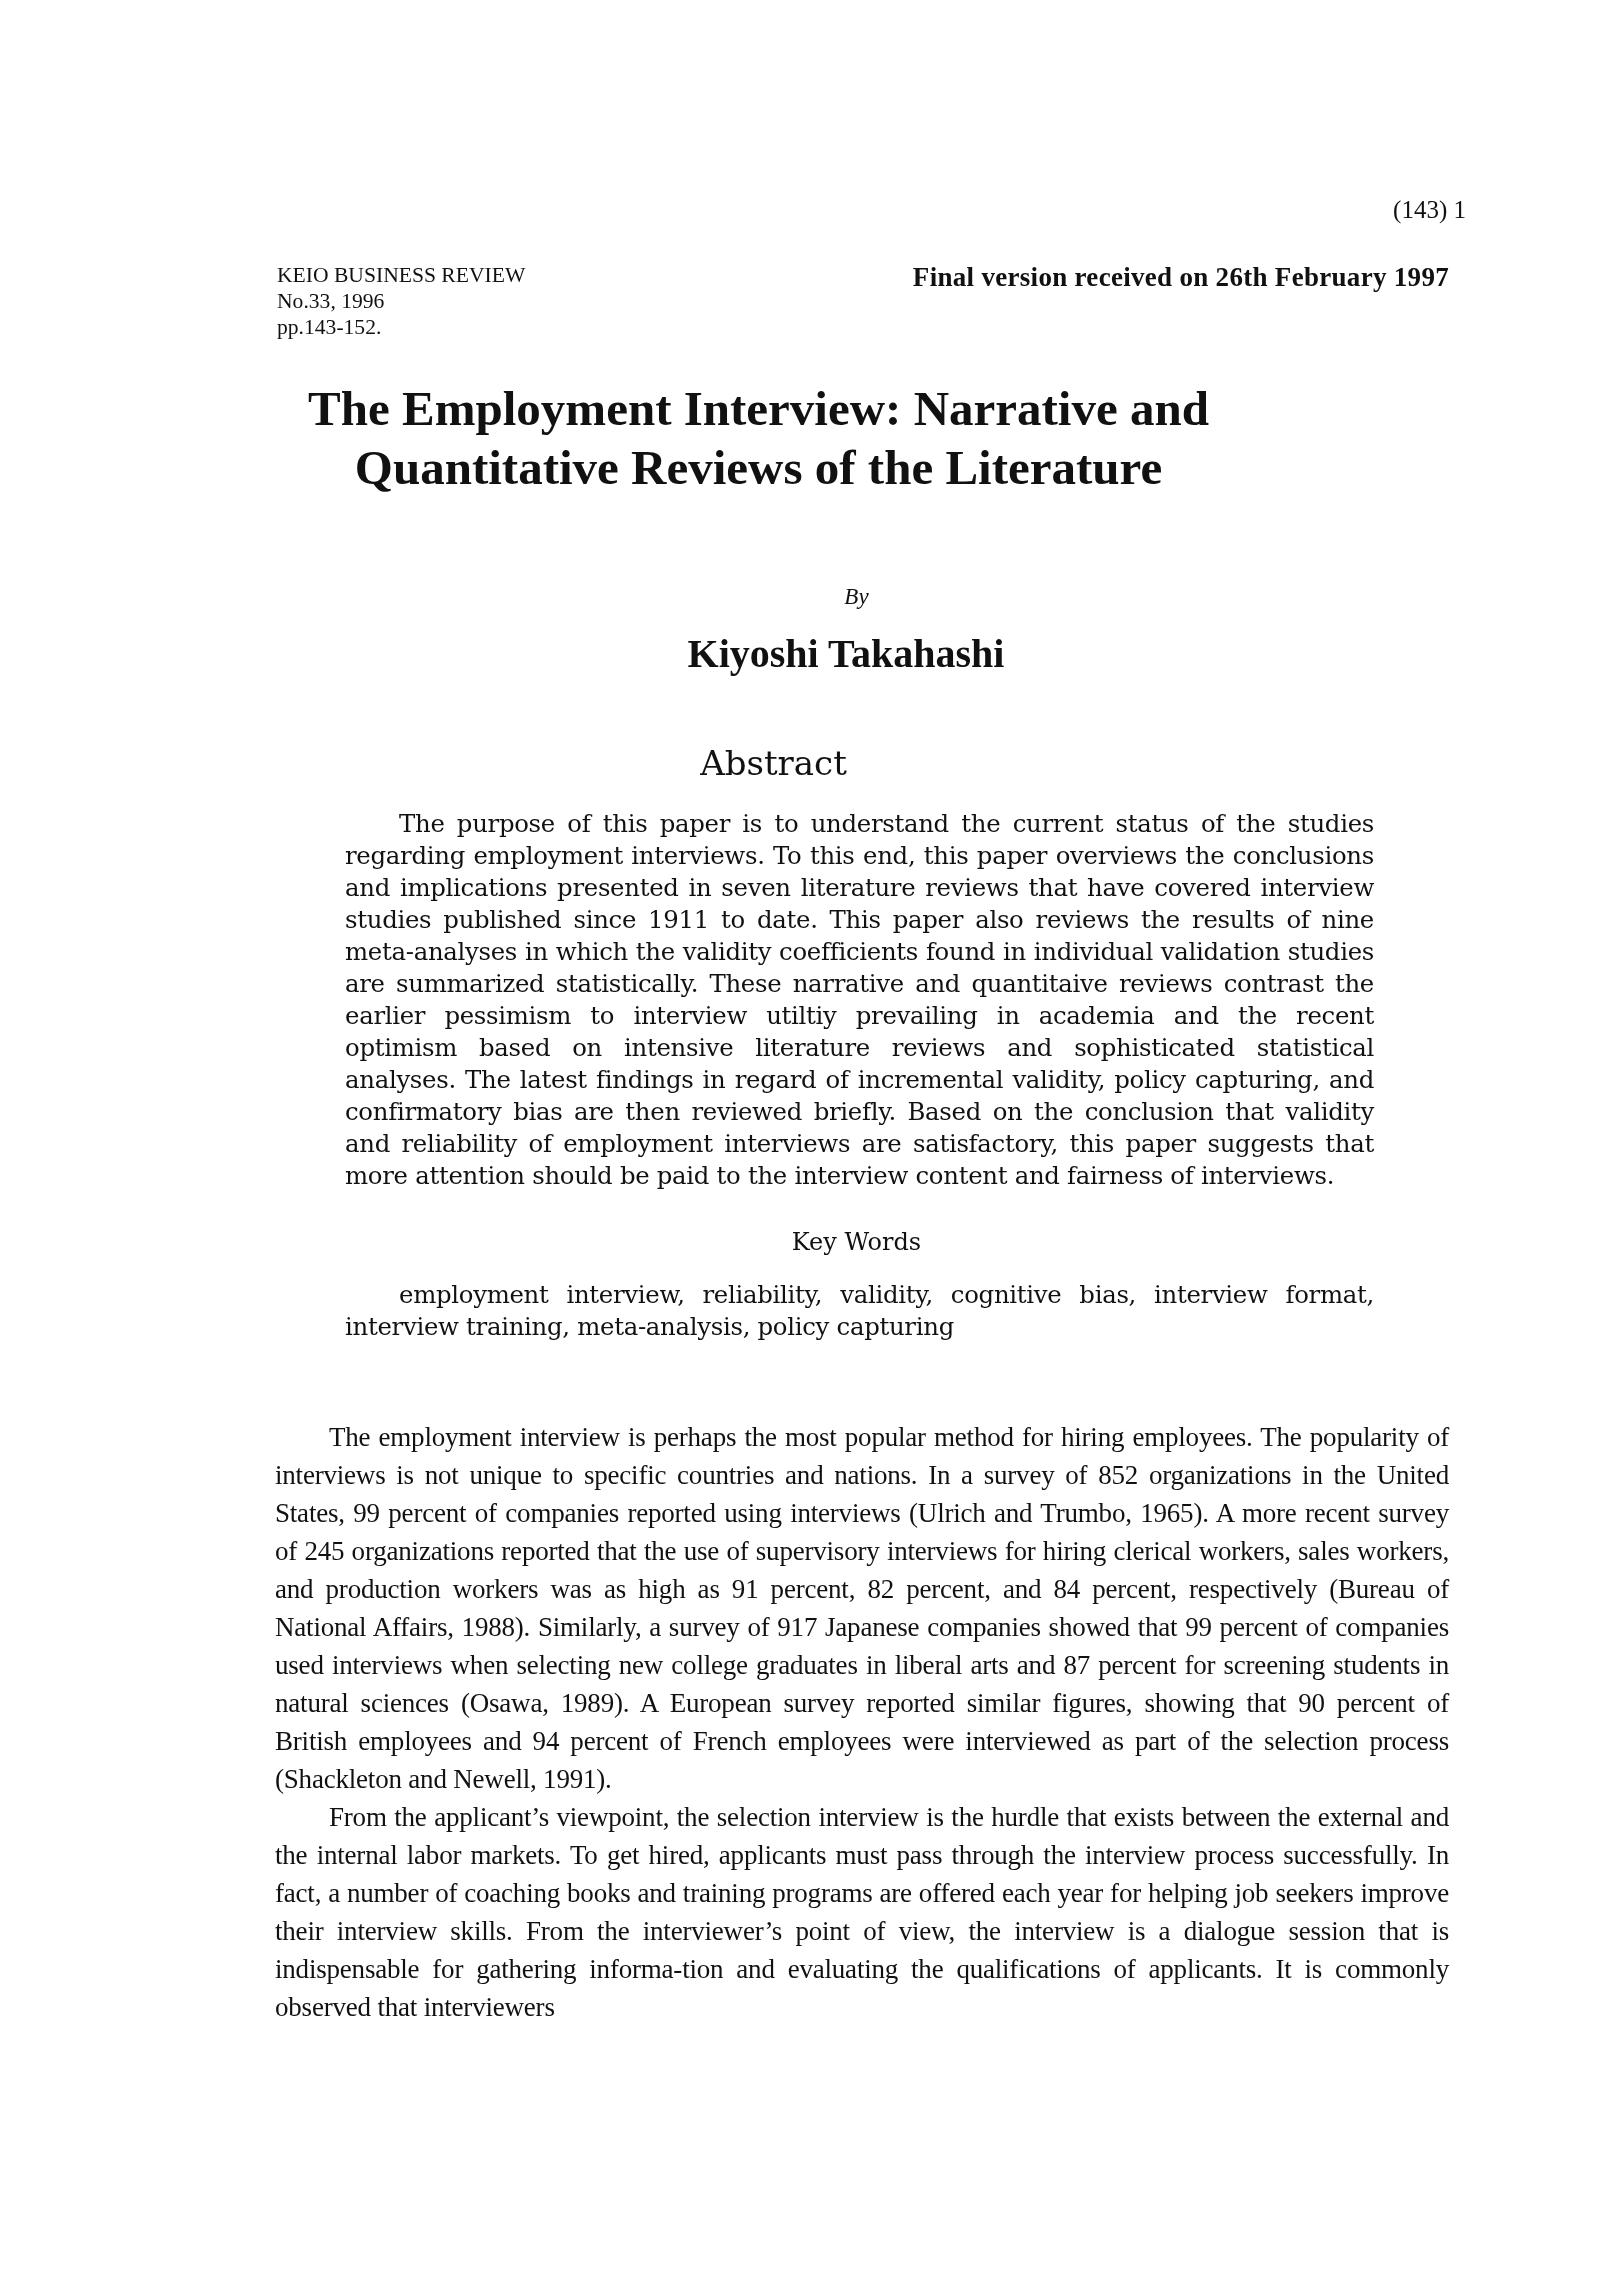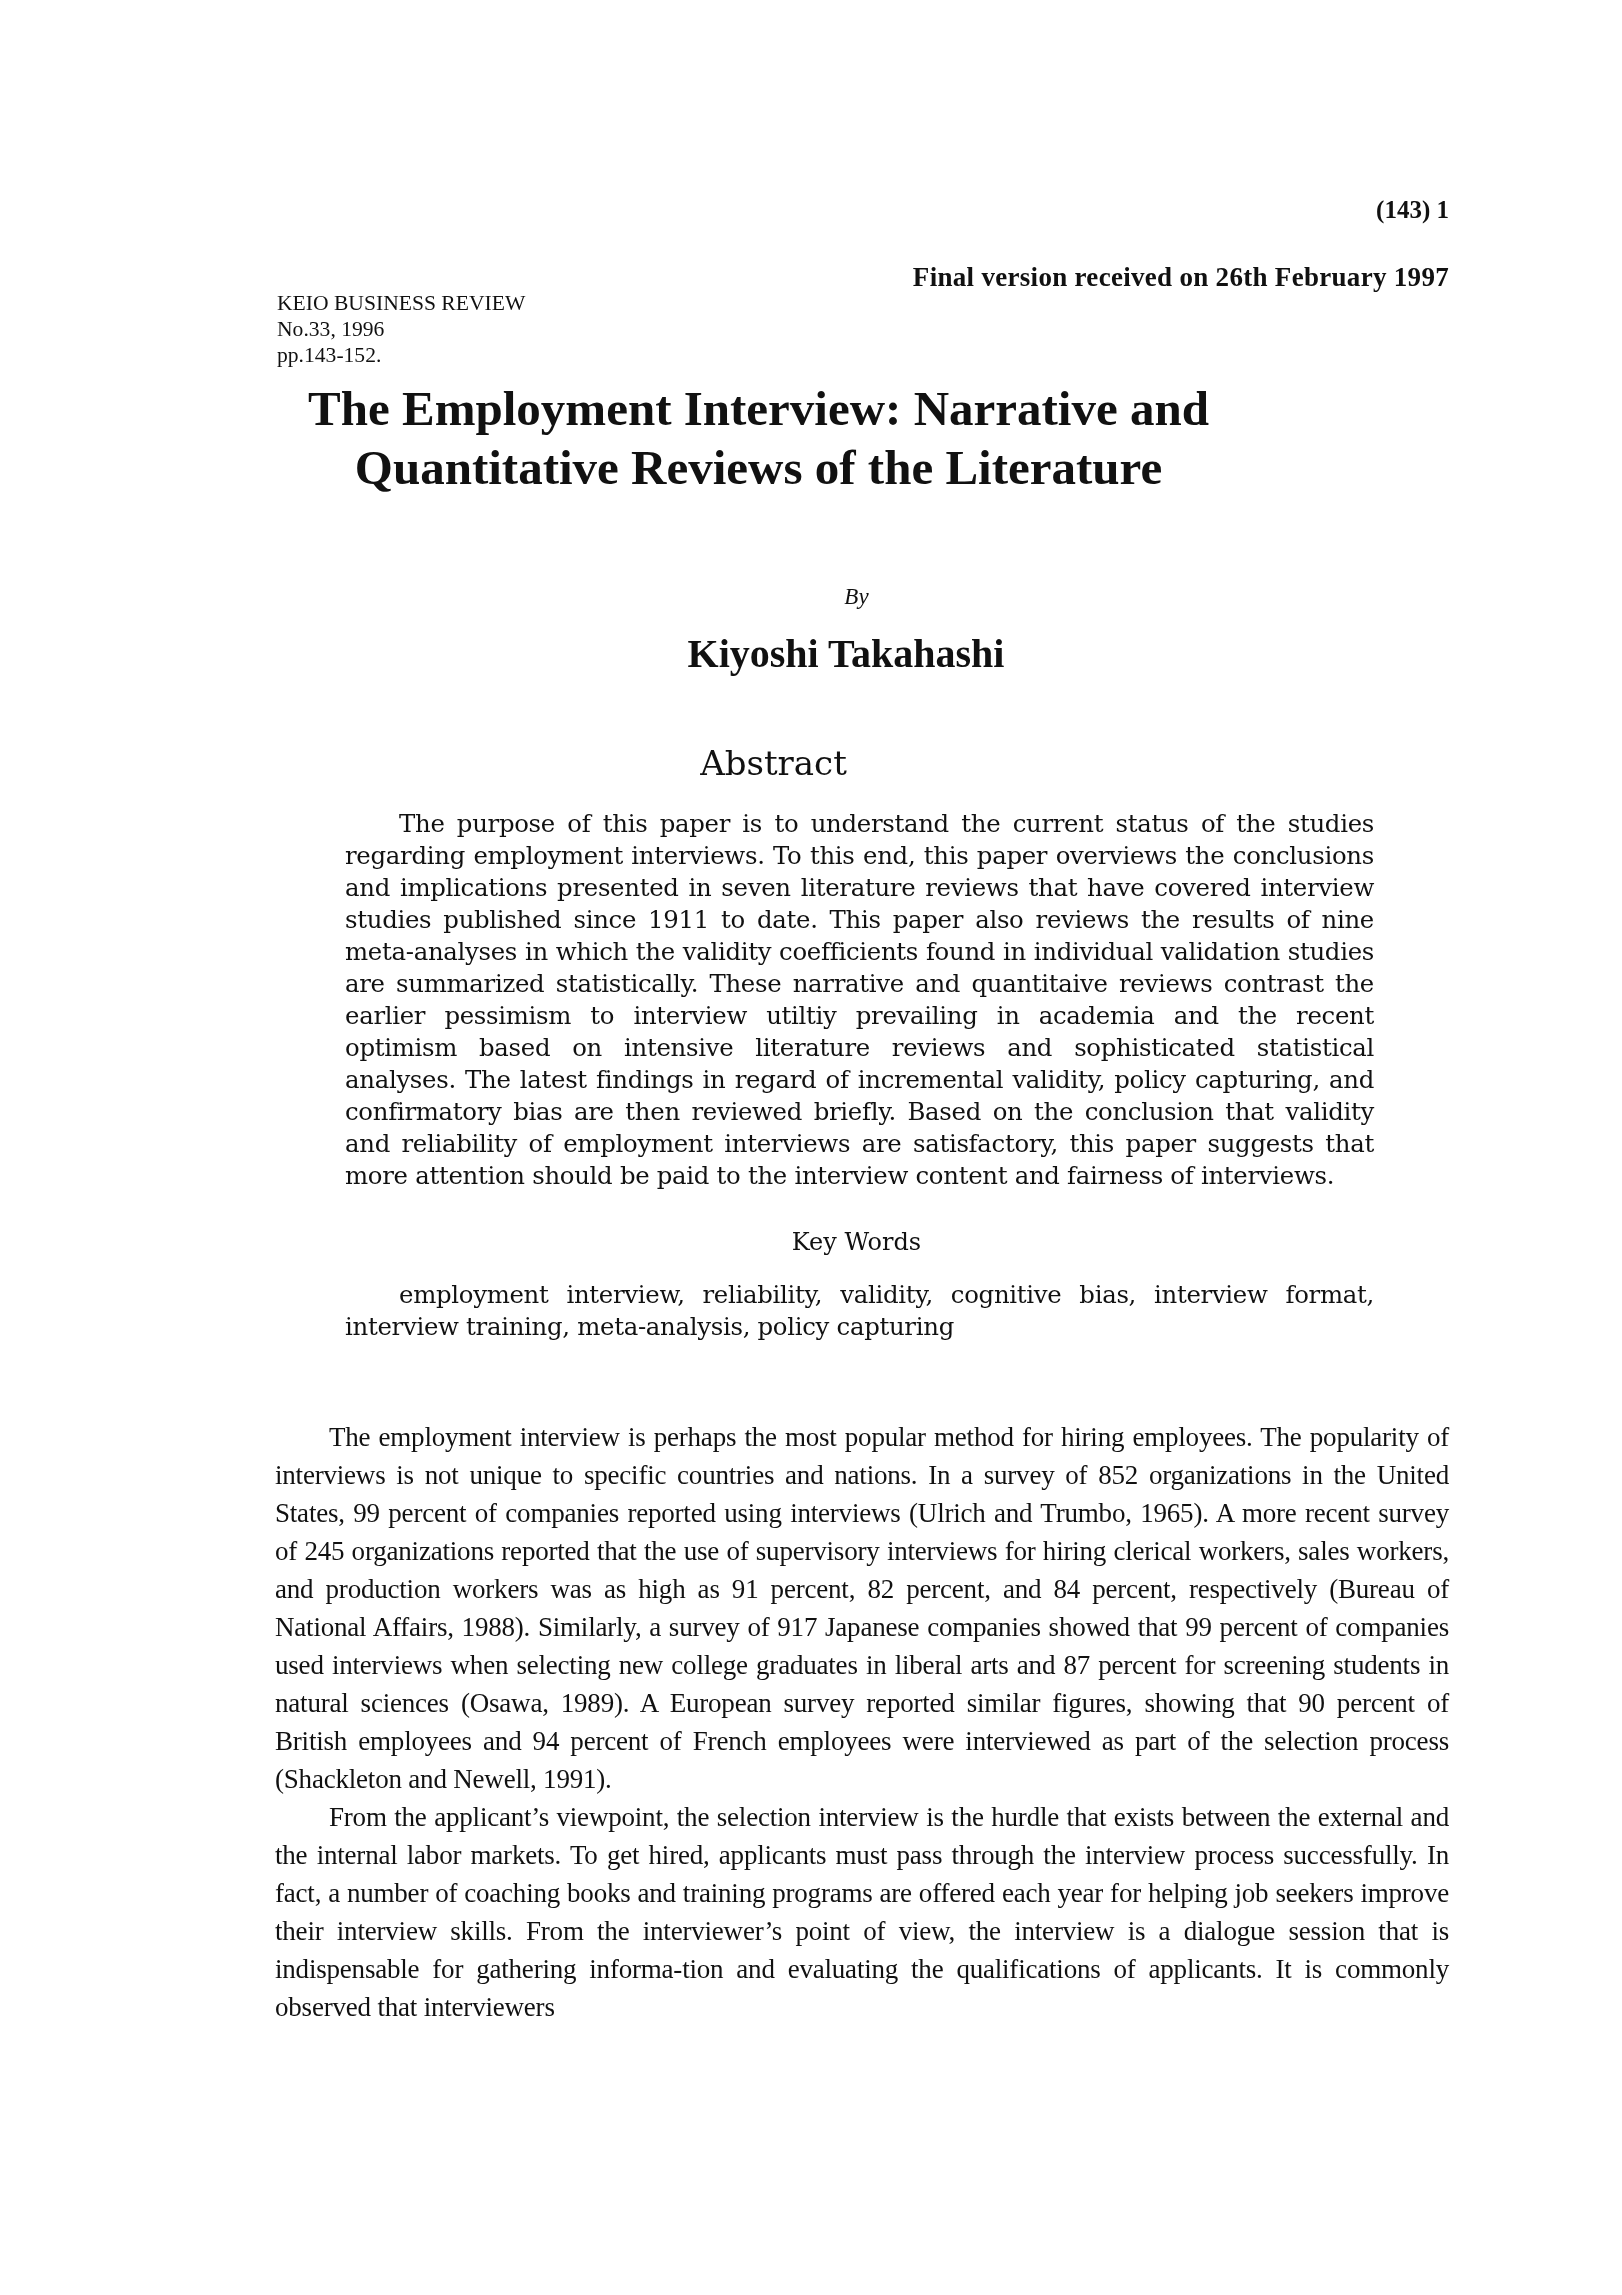--- a/index.html
+++ b/index.html
@@ -1,22 +1,22 @@
 <!DOCTYPE html>
 <html style="font-size:9px"><head>
 <meta charset="utf-8">
 <style>
   html, body { margin: 0; padding: 0; background: #ffffff; }
   body { width: 1622px; height: 2295px; position: relative; overflow: hidden; color: #111111; }
   .serif { font-family: "Liberation Serif", "DejaVu Serif", serif; }
   .slab { font-family: "DejaVu Serif", "Liberation Serif", serif; }
   .abs { position: absolute; }
 
-  #page-number { top: 196px; right: 173px; font-size: 25px; font-weight: bold; }
-  #journal-block { top: 262px; left: 277px; font-size: 21.6px; line-height: 26px; margin-top: 28px; }
+  #page-number { top: 196px; right: 156px; font-size: 25px; }
+  #journal-block { top: 262px; left: 277px; font-size: 21.6px; line-height: 26px; }
   #final-version { top: 262px; right: 173px; font-size: 27px; font-weight: bold; letter-spacing: 0.3px; }
 
   #title { top: 379px; left: 0; width: 1426px; text-align: center; font-size: 49px; font-weight: bold; line-height: 59px; }
   #title div { padding-left: 91px; }
 
   #by { top: 584px; left: 0; width: 1622px; text-align: center; font-size: 23px; font-style: italic; padding-left: 91px; box-sizing: border-box; }
   #author { top: 630px; left: 0; width: 1622px; text-align: center; font-size: 40px; font-weight: bold; padding-left: 70px; box-sizing: border-box; }
 
   #abstract-heading { top: 743px; left: 0; width: 1456px; text-align: center; font-size: 34px; padding-left: 91px; box-sizing: border-box; }
   #abstract-body { top: 808px; left: 345px; width: 1029px; font-size: 24.4px; line-height: 32px; text-align: justify; text-indent: 54px; letter-spacing: -0.3px; }

